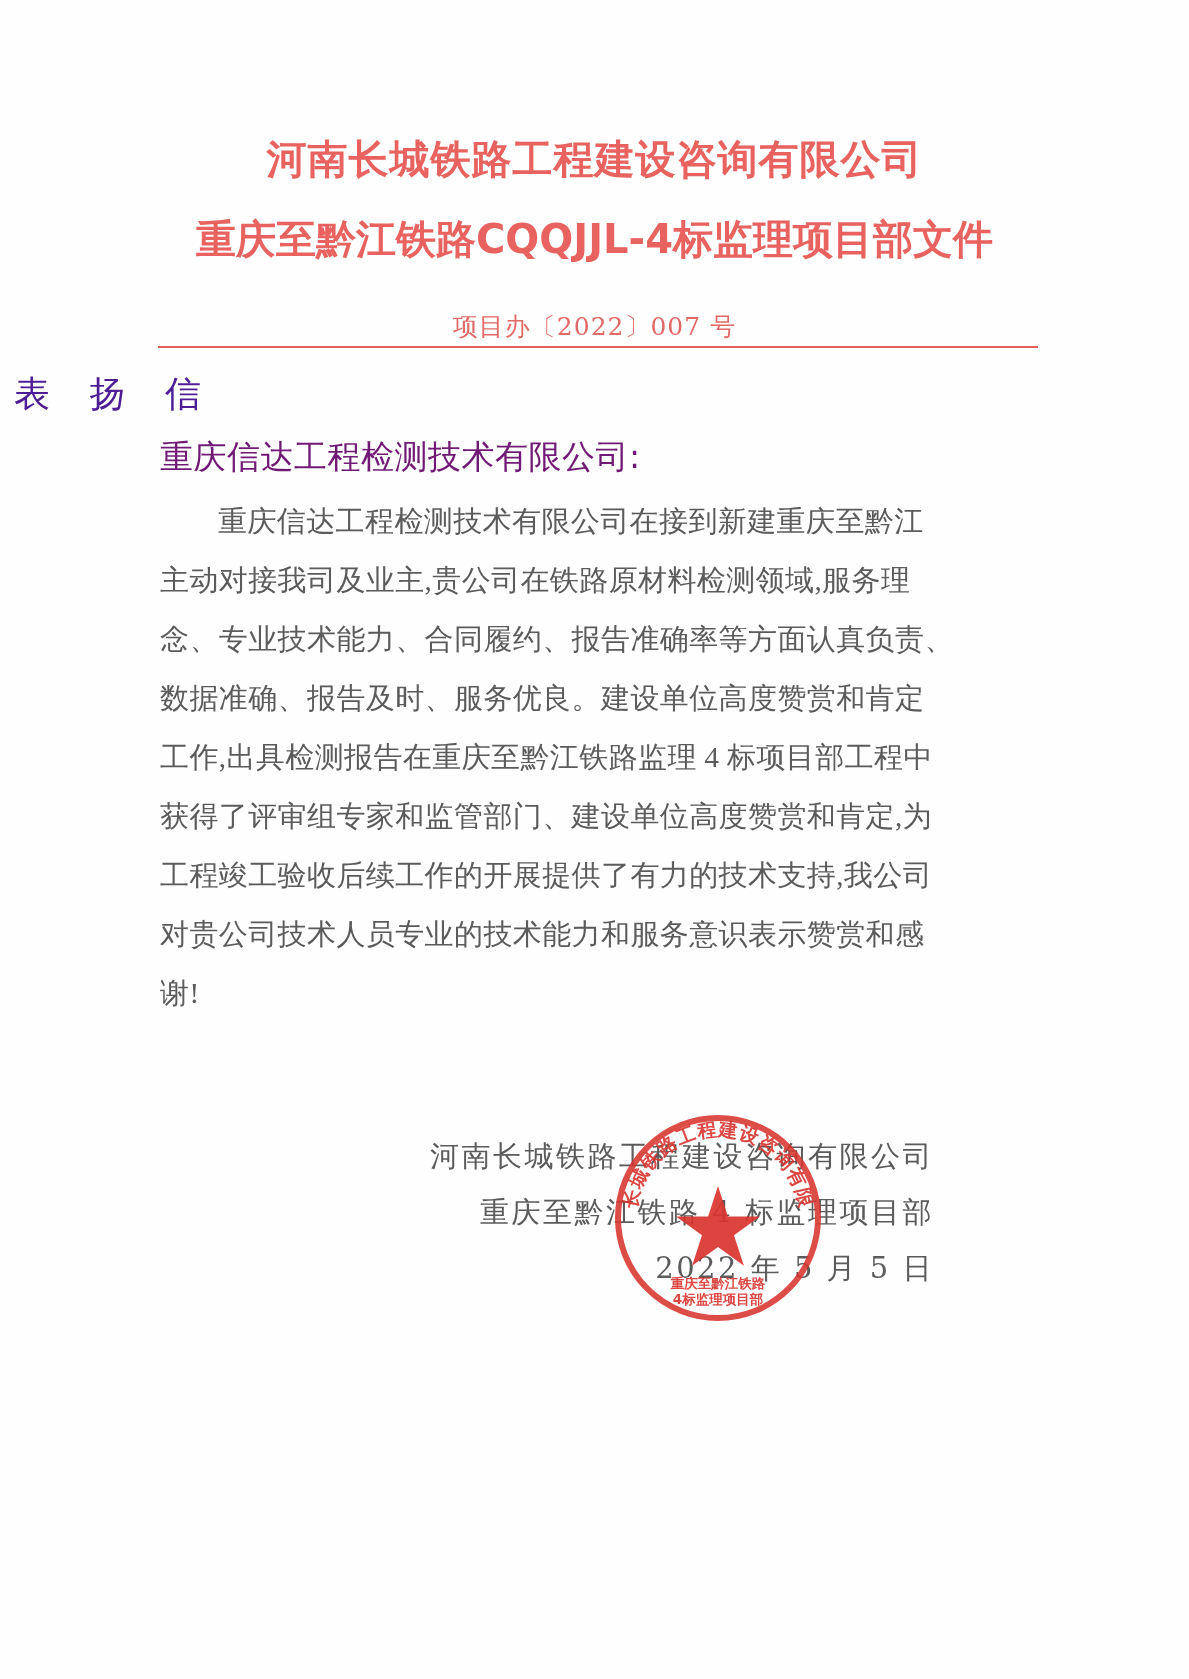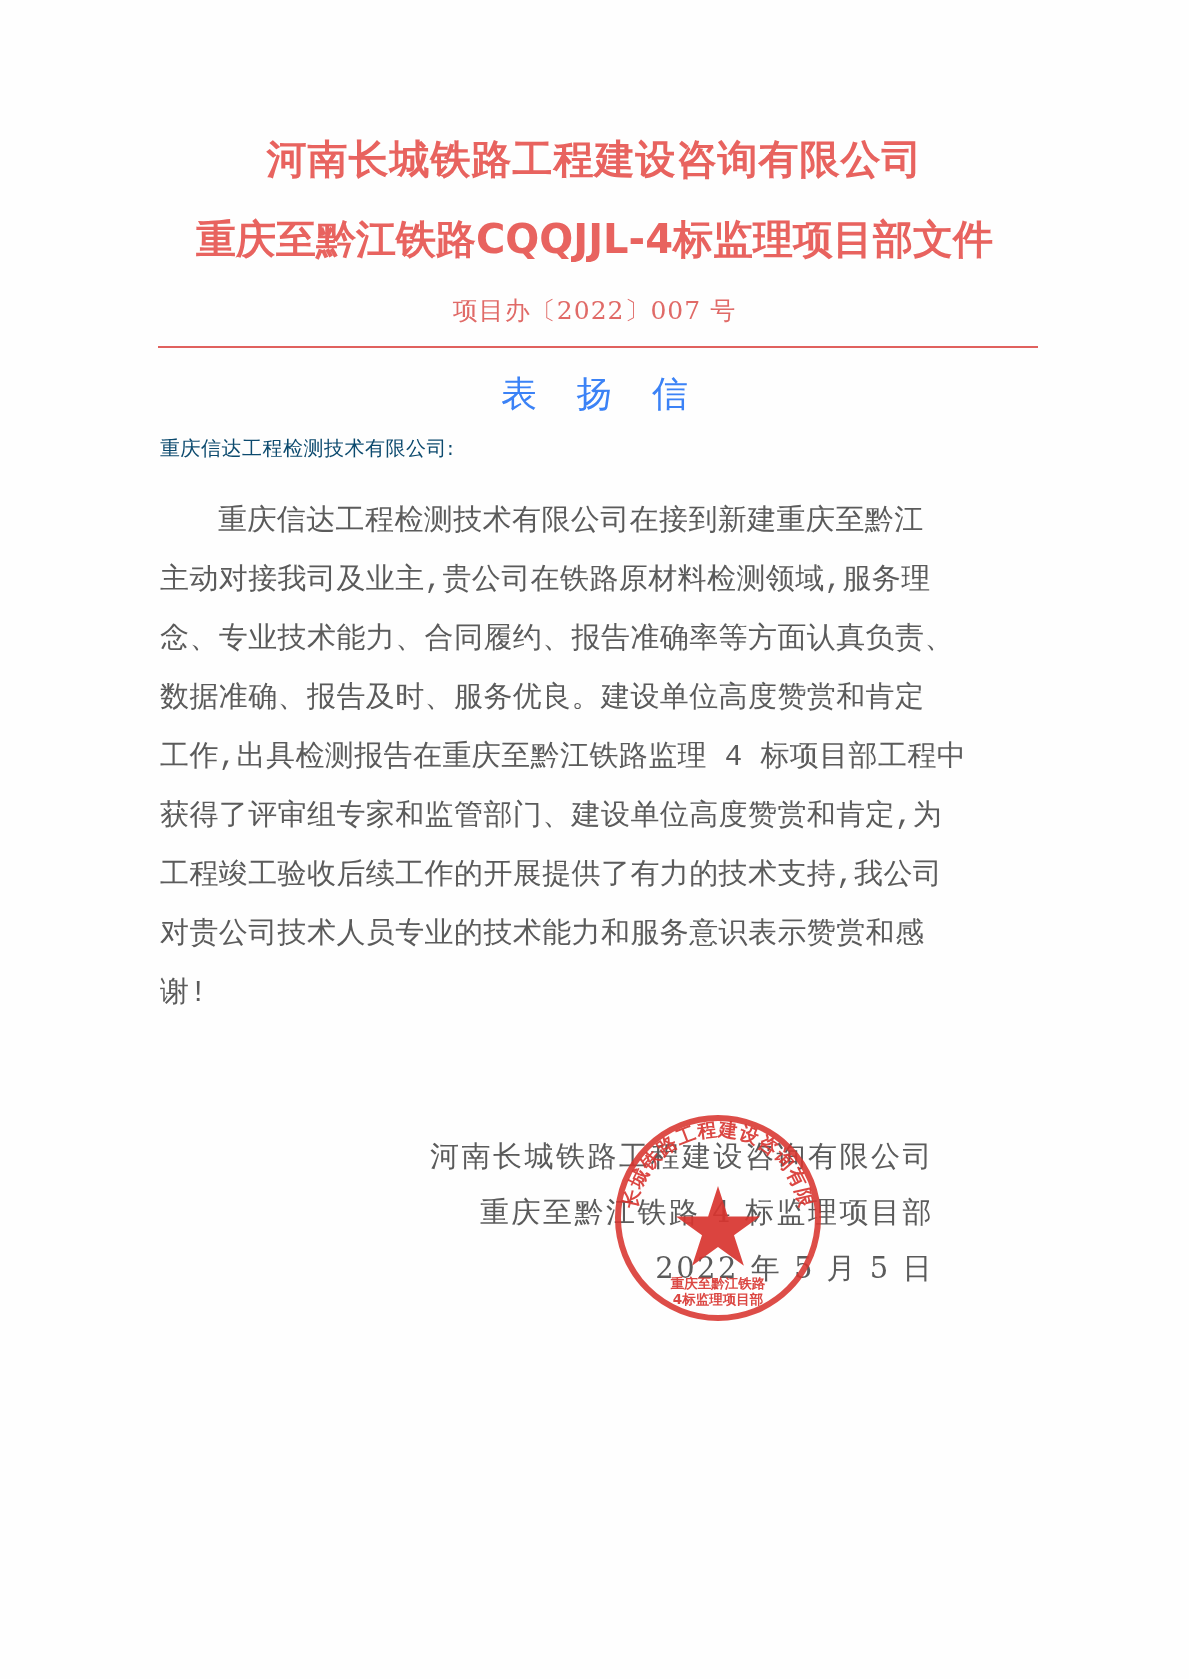--- a/index.html
+++ b/index.html
@@ -44,63 +44,62 @@
     color: #e8635f;
     line-height: 1.35;
     margin-top: 26px;
     white-space: nowrap;
   }
   .doc-number {
     font-family: "DejaVu Serif", serif;
     font-size: 25px;
     color: #e06a67;
     letter-spacing: 1px;
-    margin-top: 28px;
+    margin-top: 44px;
   }
   .rule {
     position: absolute;
     left: 158px;
     top: 346px;
     width: 880px;
     height: 2px;
     background: #e0615e;
   }
 
   
   .subject {
     position: absolute;
     left: 0;
     top: 370px;
     width: 100%;
-    text-align: center;
     font-family: "DejaVu Sans", sans-serif;
     font-size: 36px;
-    color: #3b82f6;
+    color: #4c1d95;
     letter-spacing: 14px;
     text-indent: 14px;
   }
 
   
   .recipient {
     position: absolute;
     left: 160px;
     top: 435px;
     font-family: "DejaVu Sans", sans-serif;
-    font-size: 20px;
-    color: #0c4a6e;
+    font-size: 33px;
+    color: #701a75;
     letter-spacing: 0.5px;
   }
   .body-block {
     position: absolute;
     left: 160px;
     top: 492px;
     width: 830px;
   }
   .body-line {
-    font-family: Liberation Mono, monospace;
+    font-family: Liberation Serif, serif;
     font-size: 29px;
     color: #5b5b5b;
     line-height: 59px;
     letter-spacing: 0.4px;
     white-space: nowrap;
   }
   .body-line.indent { text-indent: 58px; }
 
   
   .signature {

